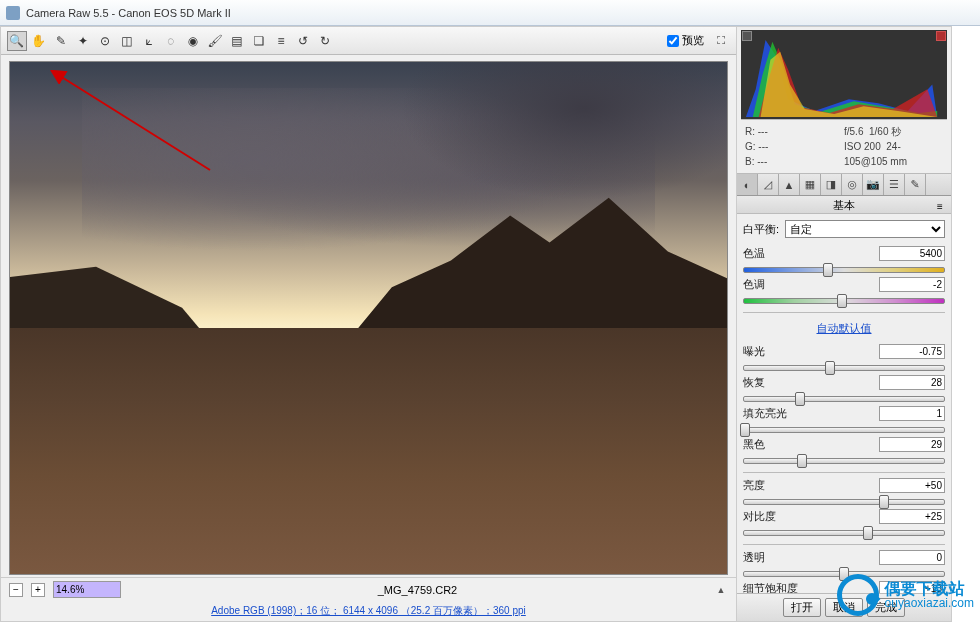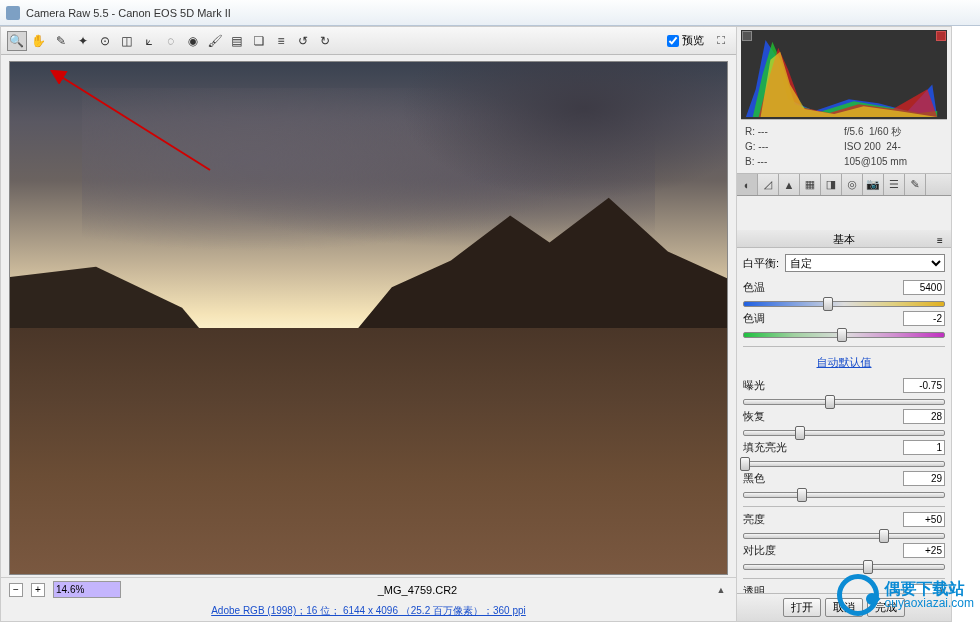--- a/index.html
+++ b/index.html
@@ -57,30 +57,30 @@
 .histo-svg { width: 100%; height: 100%; }
 
 
 .cam-info { display: flex; padding: 4px 8px; border-bottom: 1px solid #bbb; font-size: 10px; color: #444; }
 .cam-col { flex: 1; line-height: 1.5; }
 
 
 .panel-tabs { height: 22px; display: flex; background: linear-gradient(#e8e8e8,#d5d5d5); border-bottom: 1px solid #999; }
 .panel-tab { width: 21px; border-right: 1px solid #aaa; display:flex; align-items:center; justify-content:center; cursor:pointer; font-size: 11px; color: #444; }
 .panel-tab.active { background: #c8c8c8; }
-.panel-title { height: 18px; background: linear-gradient(#eaeaea,#d8d8d8); border-bottom: 1px solid #bbb; text-align: center; font-size: 11px; line-height: 18px; position:relative;margin-top:34px; }
+.panel-title { height: 18px; background: linear-gradient(#eaeaea,#d8d8d8); border-bottom: 1px solid #bbb; text-align: center; font-size: 11px; line-height: 18px; position:relative; }
 .panel-title .menu-btn { position:absolute; right: 4px; top: 2px; width: 14px; height: 14px; font-size: 10px; cursor:pointer; }
 
 
 .settings-body { flex: 1; overflow-y: auto; padding: 2px 6px 6px 6px; }
 .row-sel { display: flex; align-items: center; gap: 6px; padding: 4px 0 6px 0; }
 .row-sel select { flex: 1; height: 18px; font-size: 11px; border: 1px solid #888; background: #fff; }
 .slider-row { margin: 2px 0 1px 0; }
 .slider-head { display: flex; justify-content: space-between; align-items: center; }
-.slider-head .val { width: 42px; height: 15px; border: 1px solid #999; background: #fff; text-align: right; padding: 0 2px; font-size: 10px; line-height: 13px; }
+.slider-head .val { width: 66px; height: 15px; border: 1px solid #999; background: #fff; text-align: right; padding: 0 2px; font-size: 10px; line-height: 13px; }
 .slider-head .label { font-size: 11px; color: #222; }
 .slider-track { height: 12px; position: relative; margin-top: 2px; }
 .track-bg { position: absolute; top: 4px; left: 0; right: 0; height: 6px; border: 1px solid #888; border-radius: 2px; }
 .track-grey { background: linear-gradient(#f5f5f5,#d0d0d0); }
 .track-temp { background: linear-gradient(to right, #2060e0, #80a0e0, #ddd, #e0d080, #e0b020); }
 .track-tint { background: linear-gradient(to right, #20c040, #a0d0a0, #ddd, #d090d0, #c030c0); }
 .thumb { position: absolute; top: 0; width: 10px; height: 14px; background: linear-gradient(#fafafa,#c8c8c8); border: 1px solid #666; border-radius: 2px; transform: translateX(-50%); cursor:pointer; }
 .sep { height: 1px; background: #bbb; margin: 6px 0 5px 0; }
 .auto-row { text-align: center; padding: 3px 0 6px 0; }
 .auto-row span { color: #1a4fcc; text-decoration: underline; cursor: pointer; margin: 0 0; font-size: 11px; }

